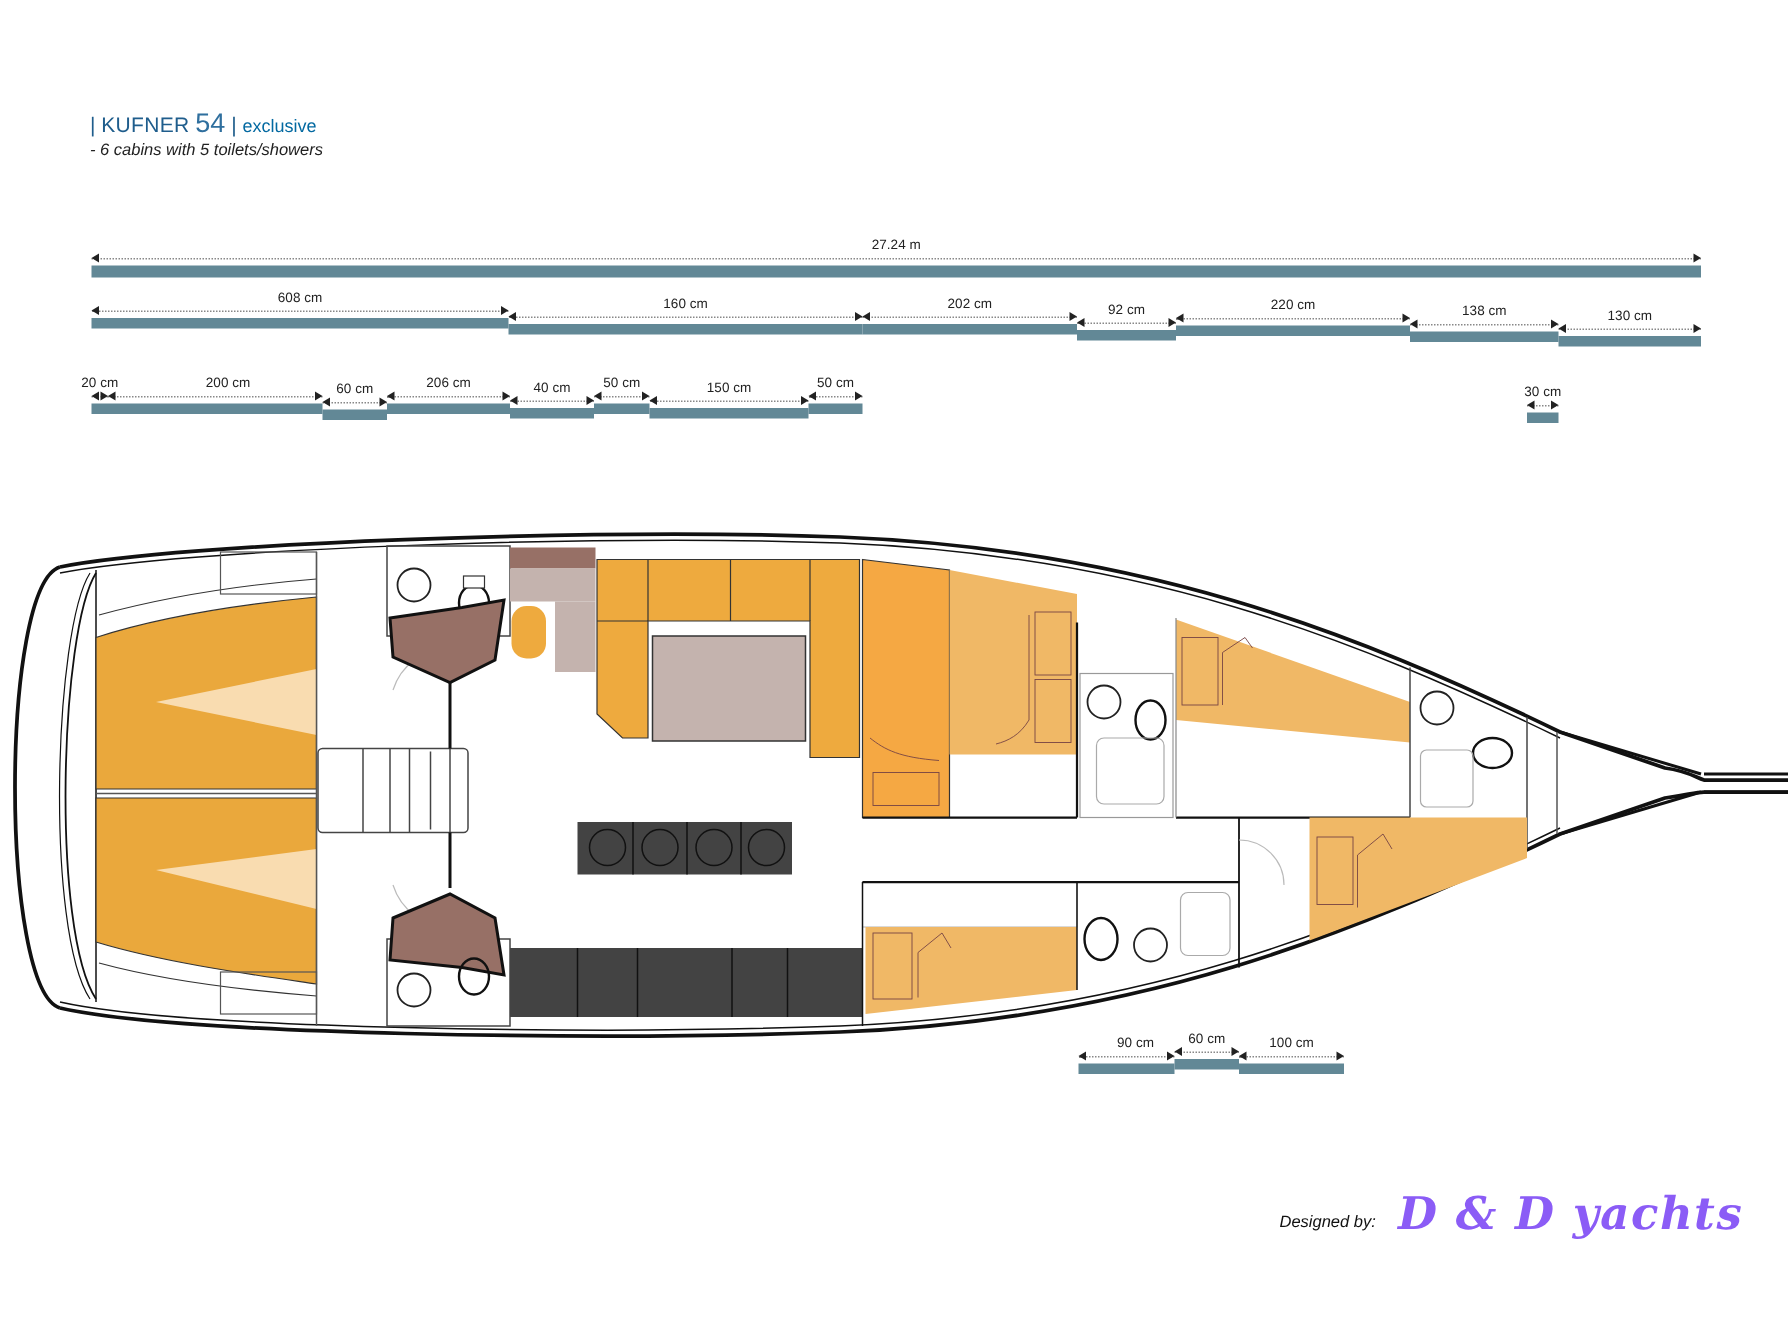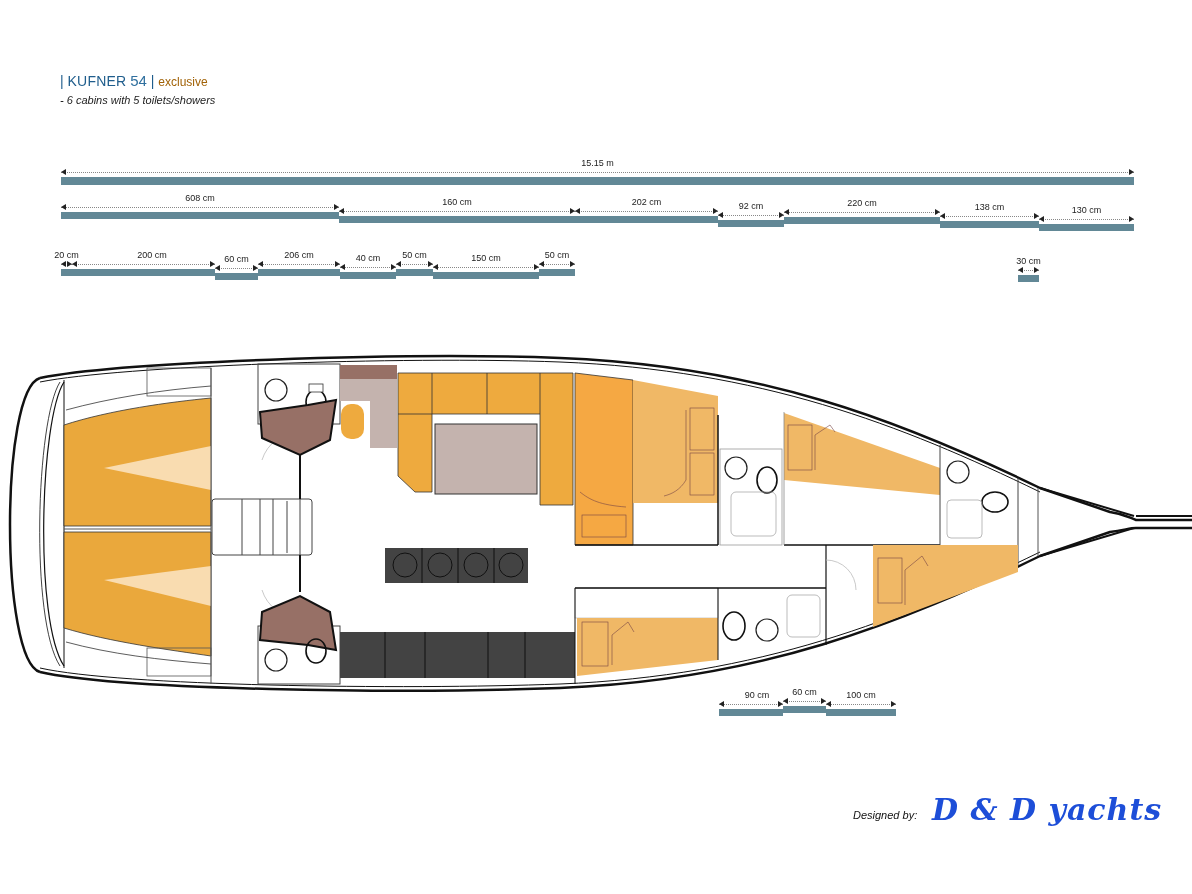--- a/index.html
+++ b/index.html
@@ -1,47 +1,47 @@
 <!DOCTYPE html>
 <html><head>
 <meta charset="utf-8">
 <style>
   html, body { margin:0; padding:0; background:#ffffff; }
   body { width:1192px; height:894px; position:relative; overflow:hidden; font-family:"Liberation Sans", sans-serif; }
   .title { position:absolute; left:60px; top:72px; font-size:14px; color:#1f5d8c; white-space:nowrap; }
   .title .bar { color:#1f5d8c; font-weight:normal; }
   .title .model { font-weight:normal; letter-spacing:0.2px; }
-  .title .num { font-weight:normal; font-size:15px; color:#2f6f9e; }
-  .title .ed { font-size:12px; color:#a16207; }
+  .title .num { font-weight:normal; font-size:18px; color:#2f6f9e; }
+  .title .ed { font-size:12px; color:#0369a1; }
   .subtitle { position:absolute; left:60px; top:94px; font-size:11px; font-style:italic; color:#222; }
   .dim-label { position:absolute; font-size:9px; color:#222; white-space:nowrap; transform:translateX(-50%); }
   .dim-bar { position:absolute; background:#628896; height:7px; }
   .dim-line { position:absolute; height:0; border-top:1px dotted #888; }
   .arrow-l, .arrow-r { position:absolute; width:0; height:0; border-top:3px solid transparent; border-bottom:3px solid transparent; }
   .arrow-l { border-right:5px solid #222; }
   .arrow-r { border-left:5px solid #222; }
   .plan { position:absolute; left:0; top:340px; }
   .designed { position:absolute; left:853px; top:809px; font-size:11px; font-style:italic; color:#111; }
-  .brand { position:absolute; left:932px; top:792px; font-family:"DejaVu Serif", serif; font-style:italic; font-weight:bold; font-size:30px; color:#1d4ed8; letter-spacing:1px; }
+  .brand { position:absolute; left:932px; top:792px; font-family:"DejaVu Serif", serif; font-style:italic; font-weight:bold; font-size:30px; color:#8b5cf6; letter-spacing:1px; }
 </style>
 </head>
 <body>
 
 <div class="title">
   <span class="bar">|</span>
   <span class="model">KUFNER</span>
   <span class="num">54</span>
   <span class="bar">|</span>
   <span class="ed">exclusive</span>
 </div>
 <div class="subtitle">- 6 cabins with 5 toilets/showers</div>
 
 <div id="dims">
     <div>
-      <div class="dim-label" style="left: 597.5px; top: 158px;">15.15 m</div>
+      <div class="dim-label" style="left: 597.5px; top: 158px;">27.24 m</div>
       <div class="dim-line" style="left: 61px; width: 1073px; top: 172px;"></div>
       <div class="arrow-l" style="left: 61px; top: 169px;"></div>
       <div class="arrow-r" style="left: 1129px; top: 169px;"></div>
       <div class="dim-bar" style="left: 61px; width: 1073px; top: 177px; height: 8px;"></div>
     </div>
     <div>
       <div class="dim-label" style="left: 200px; top: 193px;">608 cm</div>
       <div class="dim-line" style="left: 61px; width: 278px; top: 207px;"></div>
       <div class="arrow-l" style="left: 61px; top: 204px;"></div>
       <div class="arrow-r" style="left: 334px; top: 204px;"></div>

